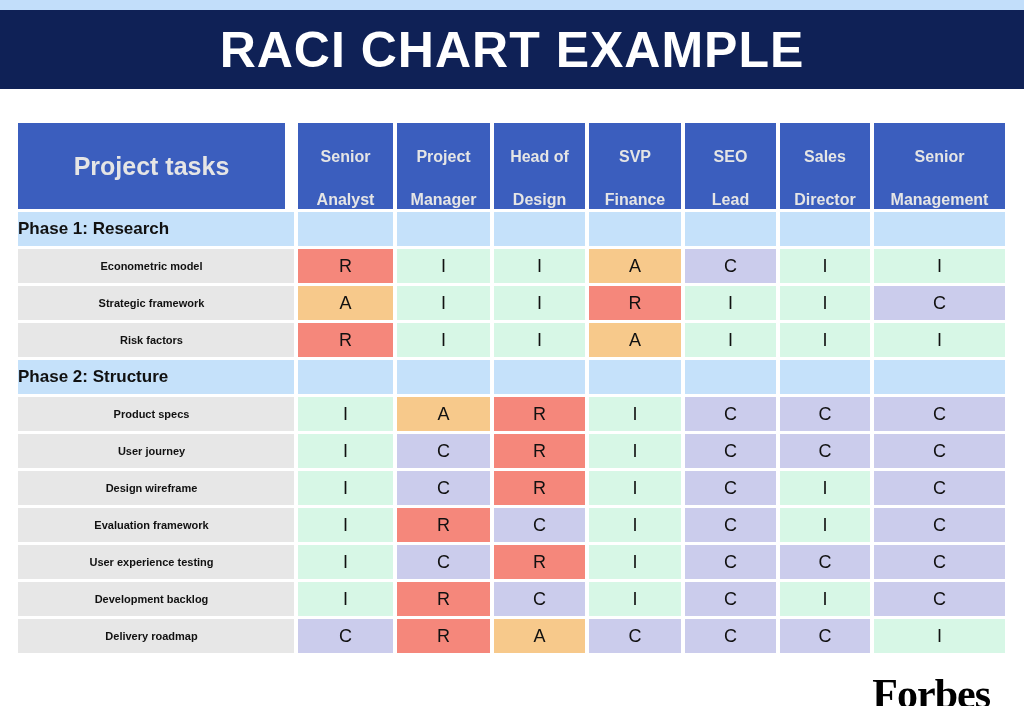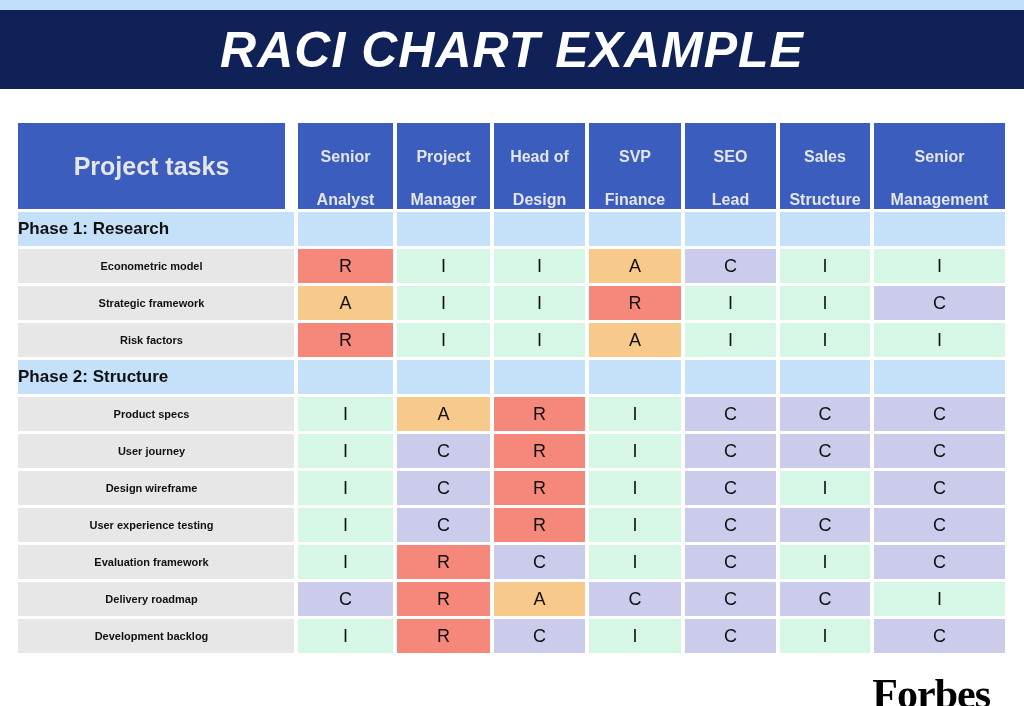--- a/index.html
+++ b/index.html
@@ -21,21 +21,21 @@
     --i: #D7F7E6;
     --advisor: #4D7FD0;
   }
   .top-strip { height: 10px; background: var(--strip); }
   .title-band {
     height: 79px; background: var(--navy);
     display: flex; align-items: center; justify-content: center;
   }
   .title-band h1 {
     color: #ffffff; font-size: 50px; font-weight: 800;
-    letter-spacing: 1px; white-space: nowrap; font-style: italic;
+    letter-spacing: 1px; white-space: nowrap;
   }
   .table-wrap { margin: 31px 15px 0 14px; }
   table.raci {
     width: 995px; table-layout: fixed;
     border-collapse: separate; border-spacing: 4px 3px;
   }
   th, td { overflow: hidden; }
   th {
     background: var(--header-blue); color: #e5e5e5;
     height: 60px; vertical-align: middle; text-align: center;
@@ -111,21 +111,21 @@
           <th class="role">
             <div>SVP</div>
             <div>Finance</div>
           </th>
           <th class="role">
             <div>SEO</div>
             <div>Lead</div>
           </th>
           <th class="role">
             <div>Sales</div>
-            <div>Structure</div>
+            <div>Director</div>
           </th>
           <th class="role">
             <div>Senior</div>
             <div>Management</div>
           </th>
         </tr>
     </thead>
     <tbody id="raci-body">
 
     <tr>
@@ -202,58 +202,58 @@
           <td class="task-label first-col">Design wireframe</td>
           <td class="raci-cell val-I">I</td>
           <td class="raci-cell val-C">C</td>
           <td class="raci-cell val-R">R</td>
           <td class="raci-cell val-I">I</td>
           <td class="raci-cell val-C">C</td>
           <td class="raci-cell val-I">I</td>
           <td class="raci-cell val-C">C</td>
         </tr>
         <tr>
+          <td class="task-label first-col">Evaluation framework</td>
+          <td class="raci-cell val-I">I</td>
+          <td class="raci-cell val-R">R</td>
+          <td class="raci-cell val-C">C</td>
+          <td class="raci-cell val-I">I</td>
+          <td class="raci-cell val-C">C</td>
+          <td class="raci-cell val-I">I</td>
+          <td class="raci-cell val-C">C</td>
+        </tr>
+        <tr>
           <td class="task-label first-col">User experience testing</td>
           <td class="raci-cell val-I">I</td>
           <td class="raci-cell val-C">C</td>
           <td class="raci-cell val-R">R</td>
           <td class="raci-cell val-I">I</td>
           <td class="raci-cell val-C">C</td>
           <td class="raci-cell val-C">C</td>
           <td class="raci-cell val-C">C</td>
         </tr>
         <tr>
-          <td class="task-label first-col">Evaluation framework</td>
+          <td class="task-label first-col">Development backlog</td>
           <td class="raci-cell val-I">I</td>
           <td class="raci-cell val-R">R</td>
           <td class="raci-cell val-C">C</td>
           <td class="raci-cell val-I">I</td>
           <td class="raci-cell val-C">C</td>
           <td class="raci-cell val-I">I</td>
           <td class="raci-cell val-C">C</td>
         </tr>
         <tr>
           <td class="task-label first-col">Delivery roadmap</td>
           <td class="raci-cell val-C">C</td>
           <td class="raci-cell val-R">R</td>
           <td class="raci-cell val-A">A</td>
           <td class="raci-cell val-C">C</td>
           <td class="raci-cell val-C">C</td>
           <td class="raci-cell val-C">C</td>
           <td class="raci-cell val-I">I</td>
-        </tr>
-        <tr>
-          <td class="task-label first-col">Development backlog</td>
-          <td class="raci-cell val-I">I</td>
-          <td class="raci-cell val-R">R</td>
-          <td class="raci-cell val-C">C</td>
-          <td class="raci-cell val-I">I</td>
-          <td class="raci-cell val-C">C</td>
-          <td class="raci-cell val-I">I</td>
-          <td class="raci-cell val-C">C</td>
         </tr>
       </tbody>
   </table>
 </div>
 
 <div class="footer">
   <span class="forbes">Forbes</span>
 </div>
 
 </body></html>

